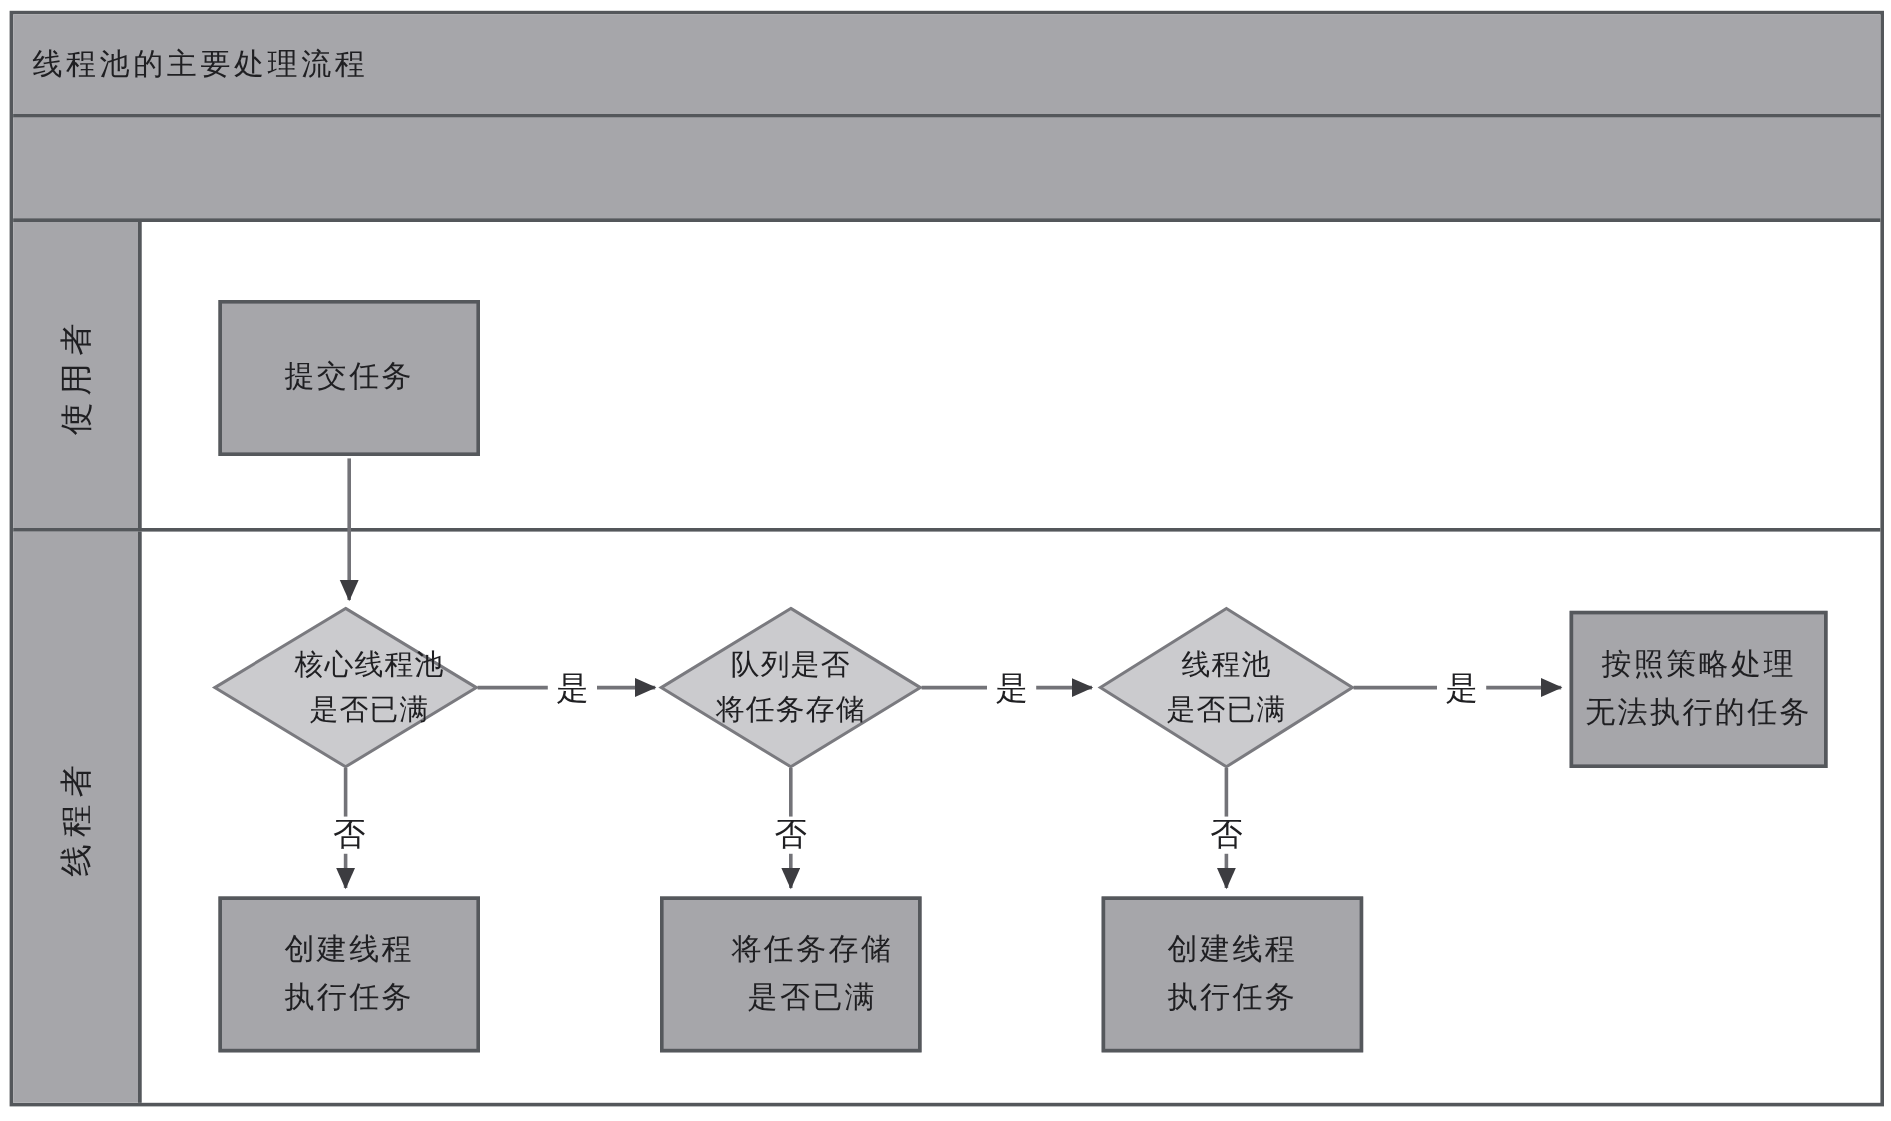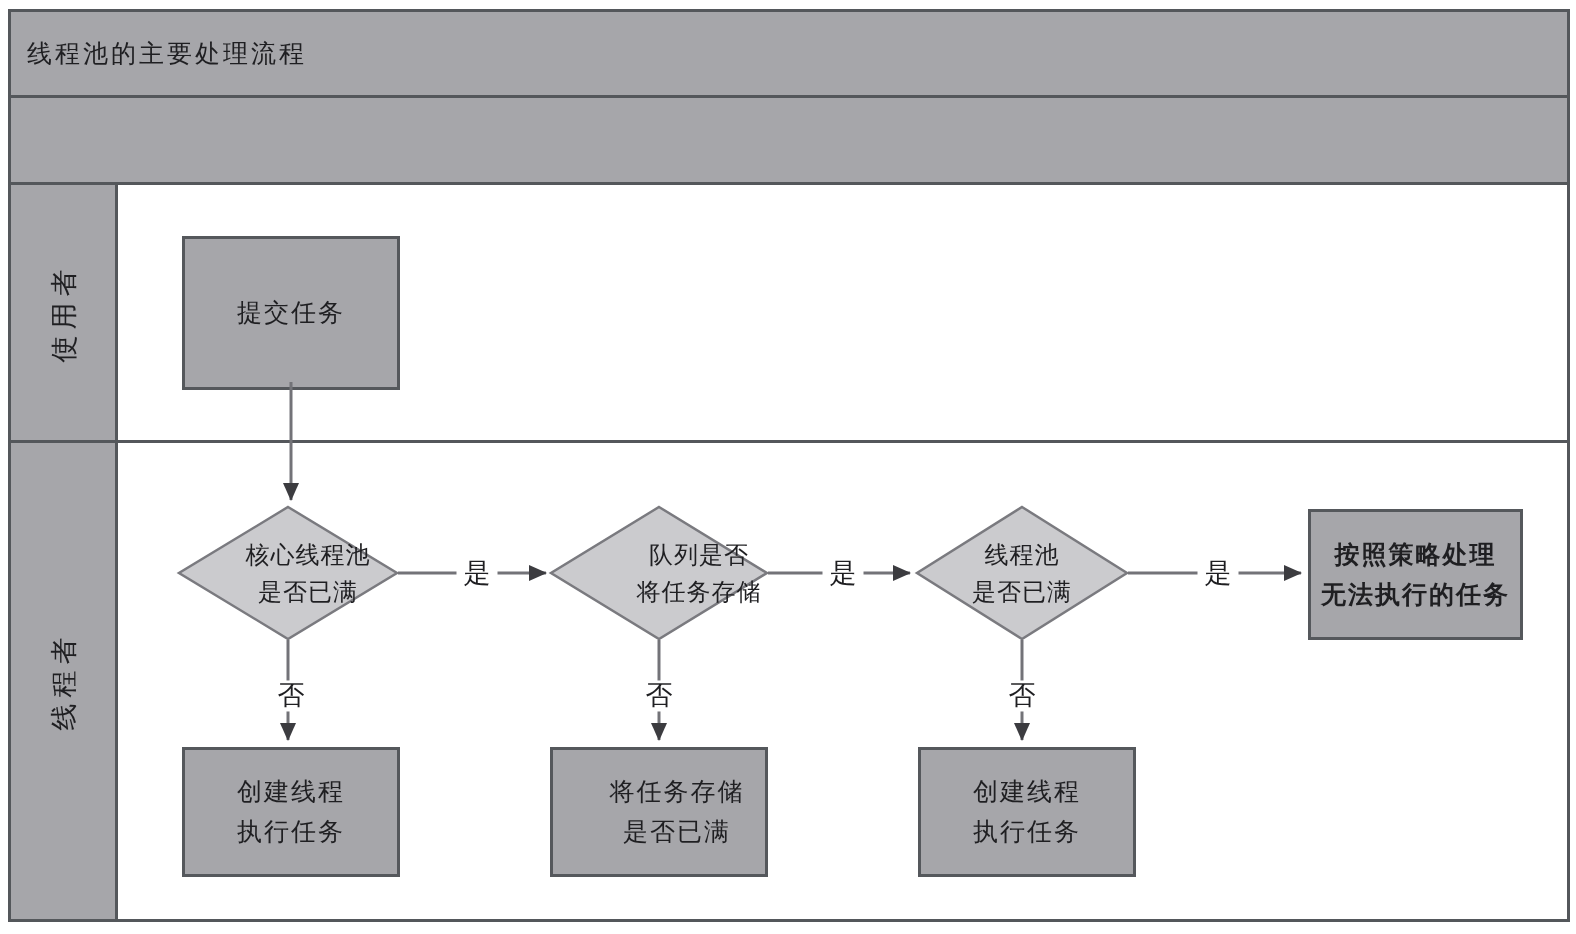--- a/index.html
+++ b/index.html
@@ -47,35 +47,35 @@
 
   
   .rect-node {
     background:#a6a6aa;
     border:3px solid #55585c;
     display:flex; flex-direction:column;
     align-items:center; justify-content:center;
     font-size:25px; line-height:40px; letter-spacing:2px;
     text-align:center; z-index:1;
   }
-  .node-submit  { left:182px; top:236px;  width:218px; height:154px; }
-  .node-policy  { left:1308px; top:509px; width:215px; height:131px;font-weight:bold; }
+  .node-submit  { left:182px; top:250px;  width:218px; height:130px; }
+  .node-policy  { left:1308px; top:509px; width:215px; height:131px; }
   .node-create1 { left:182px; top:747px;  width:218px; height:130px; }
   .node-store   { left:550px; top:747px;  width:218px; height:130px;padding-left:36px; }
   .node-create2 { left:918px; top:747px;  width:218px; height:130px; }
 
   
   .diamond-label {
     z-index:3; text-align:center;
     font-size:24px; line-height:37px; letter-spacing:1px;
     transform:translate(-50%,-50%);
     white-space:nowrap;
   }
   .dl1 { left:288px;  top:574px;margin-left:20px; }
-  .dl2 { left:659px;  top:574px;margin-left:40px; }
+  .dl2 { left:659px;  top:574px; }
   .dl3 { left:1022px; top:574px; }
 
   
   .connectors { left:0; top:0; z-index:2; }
 
   
   .edge-label {
     z-index:4; background:#ffffff;
     font-size:27px; padding:0 7px;
     transform:translate(-50%,-50%);

